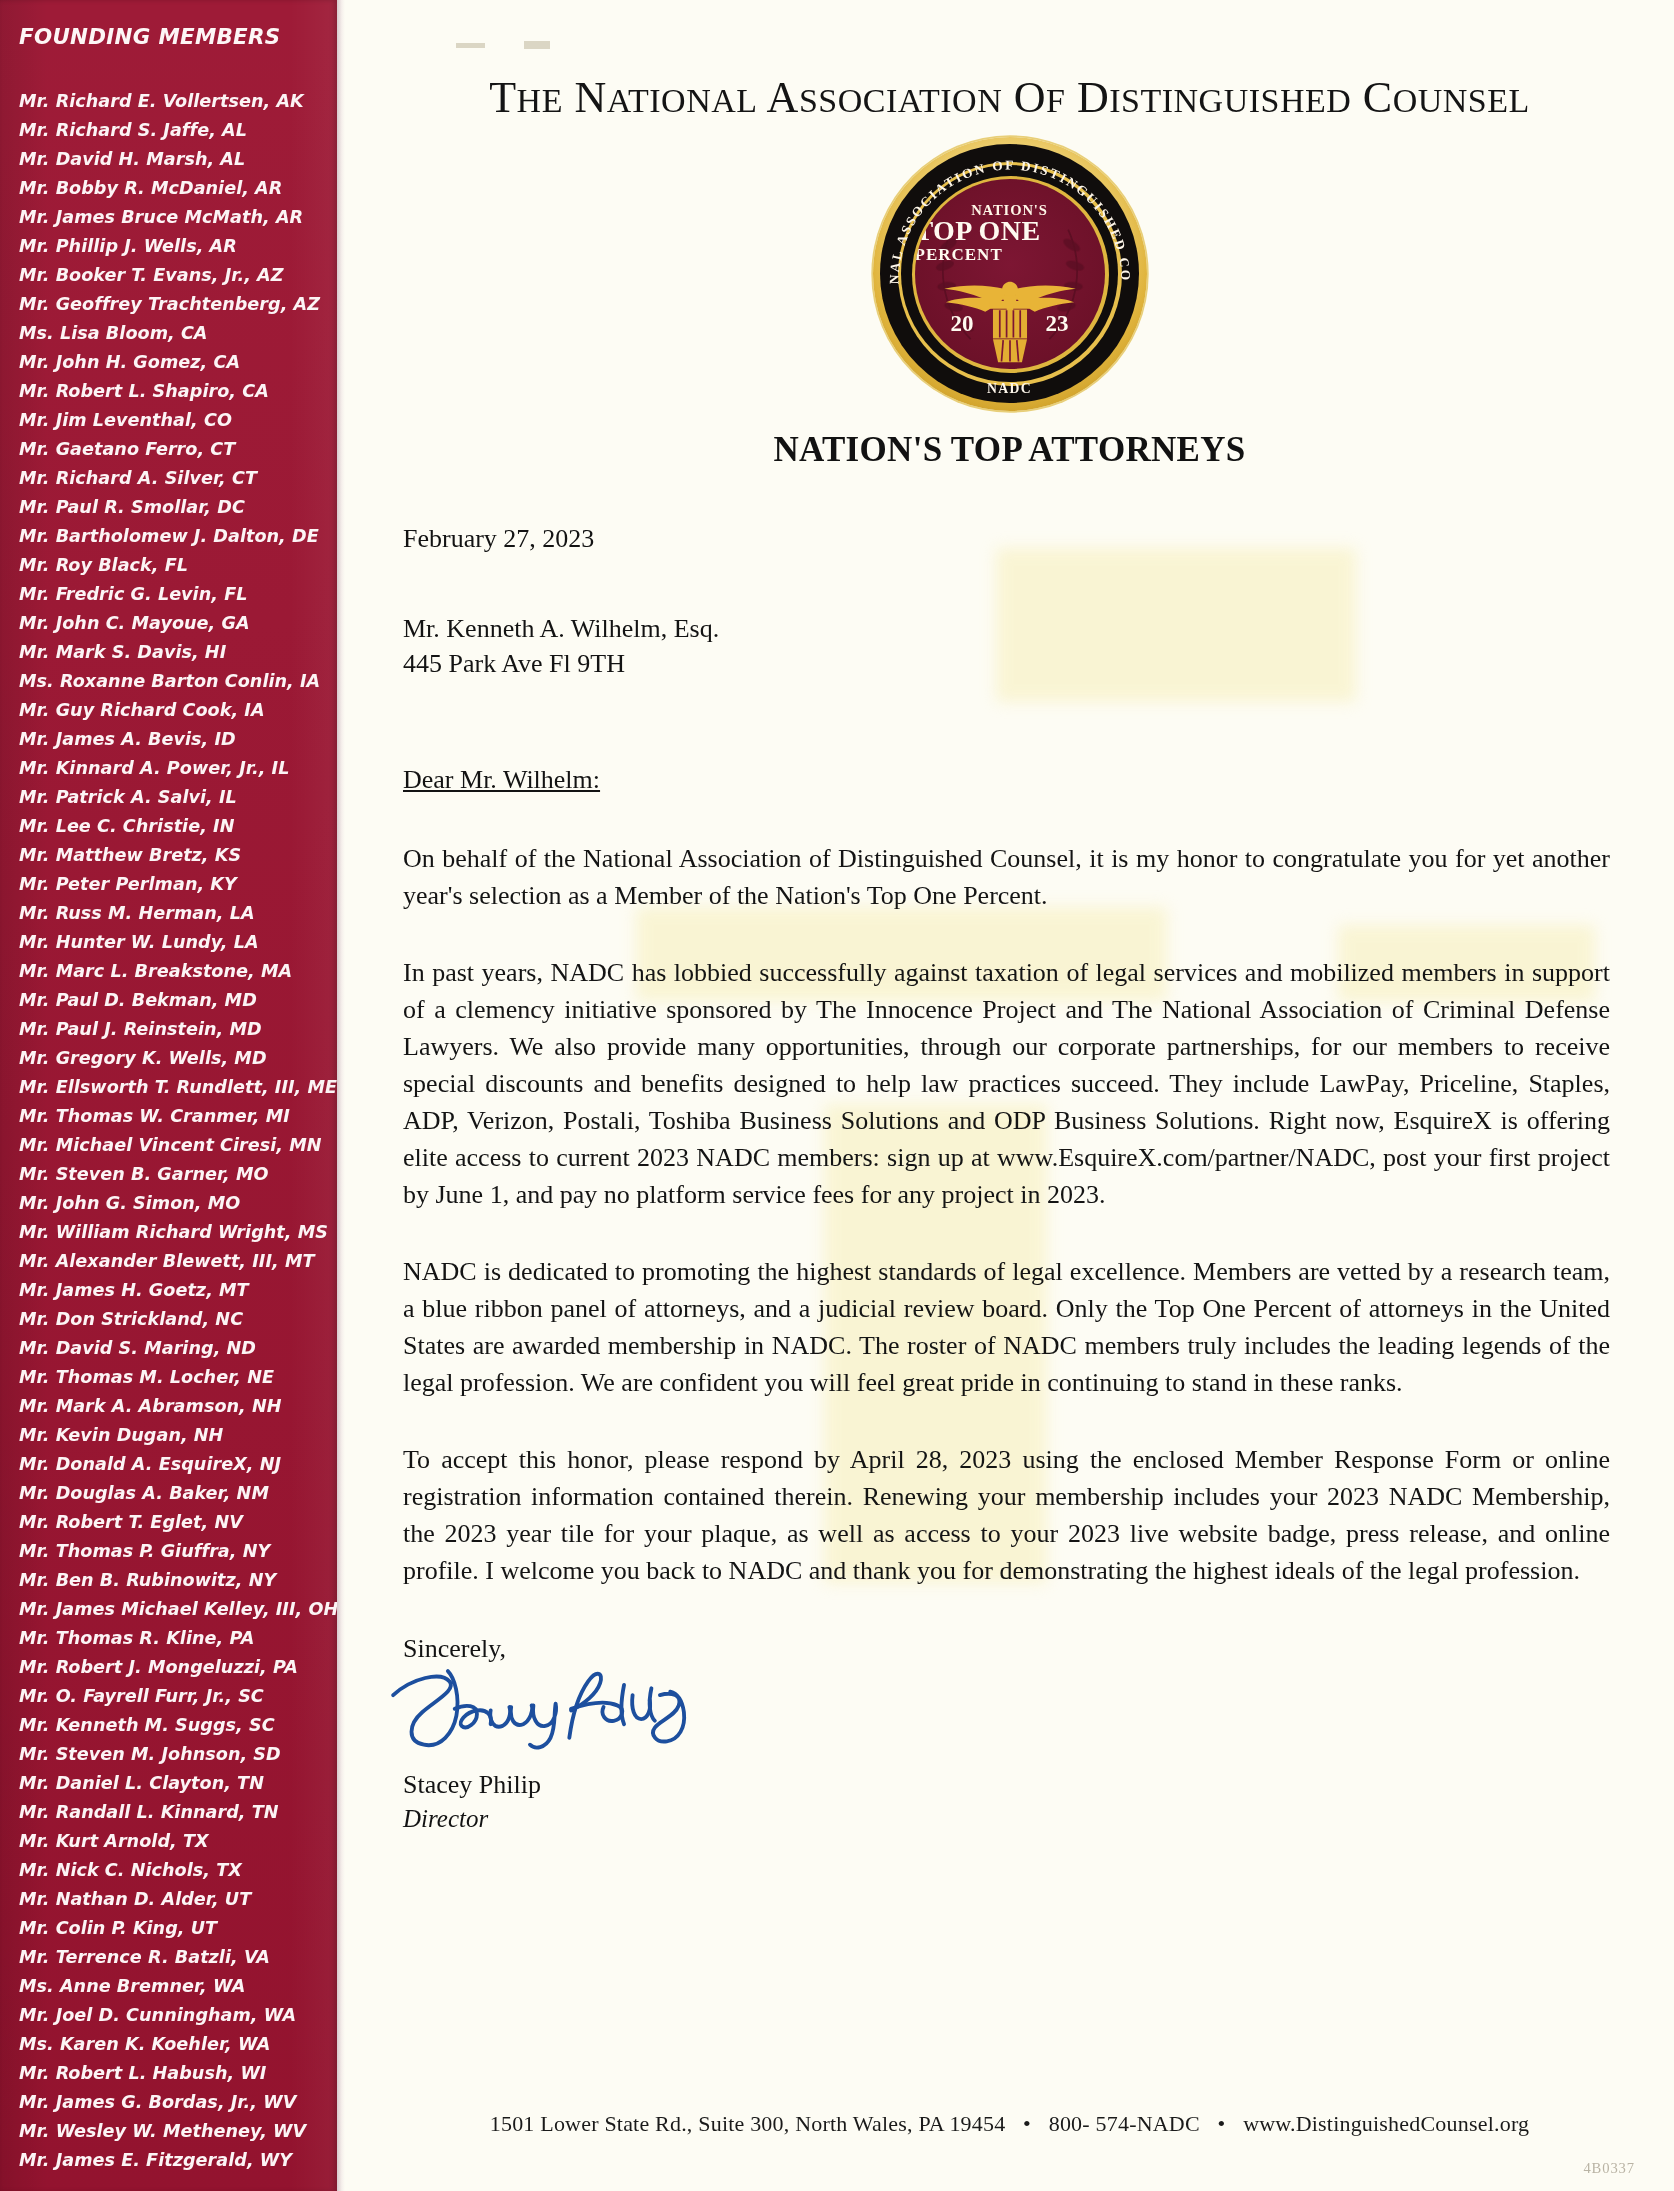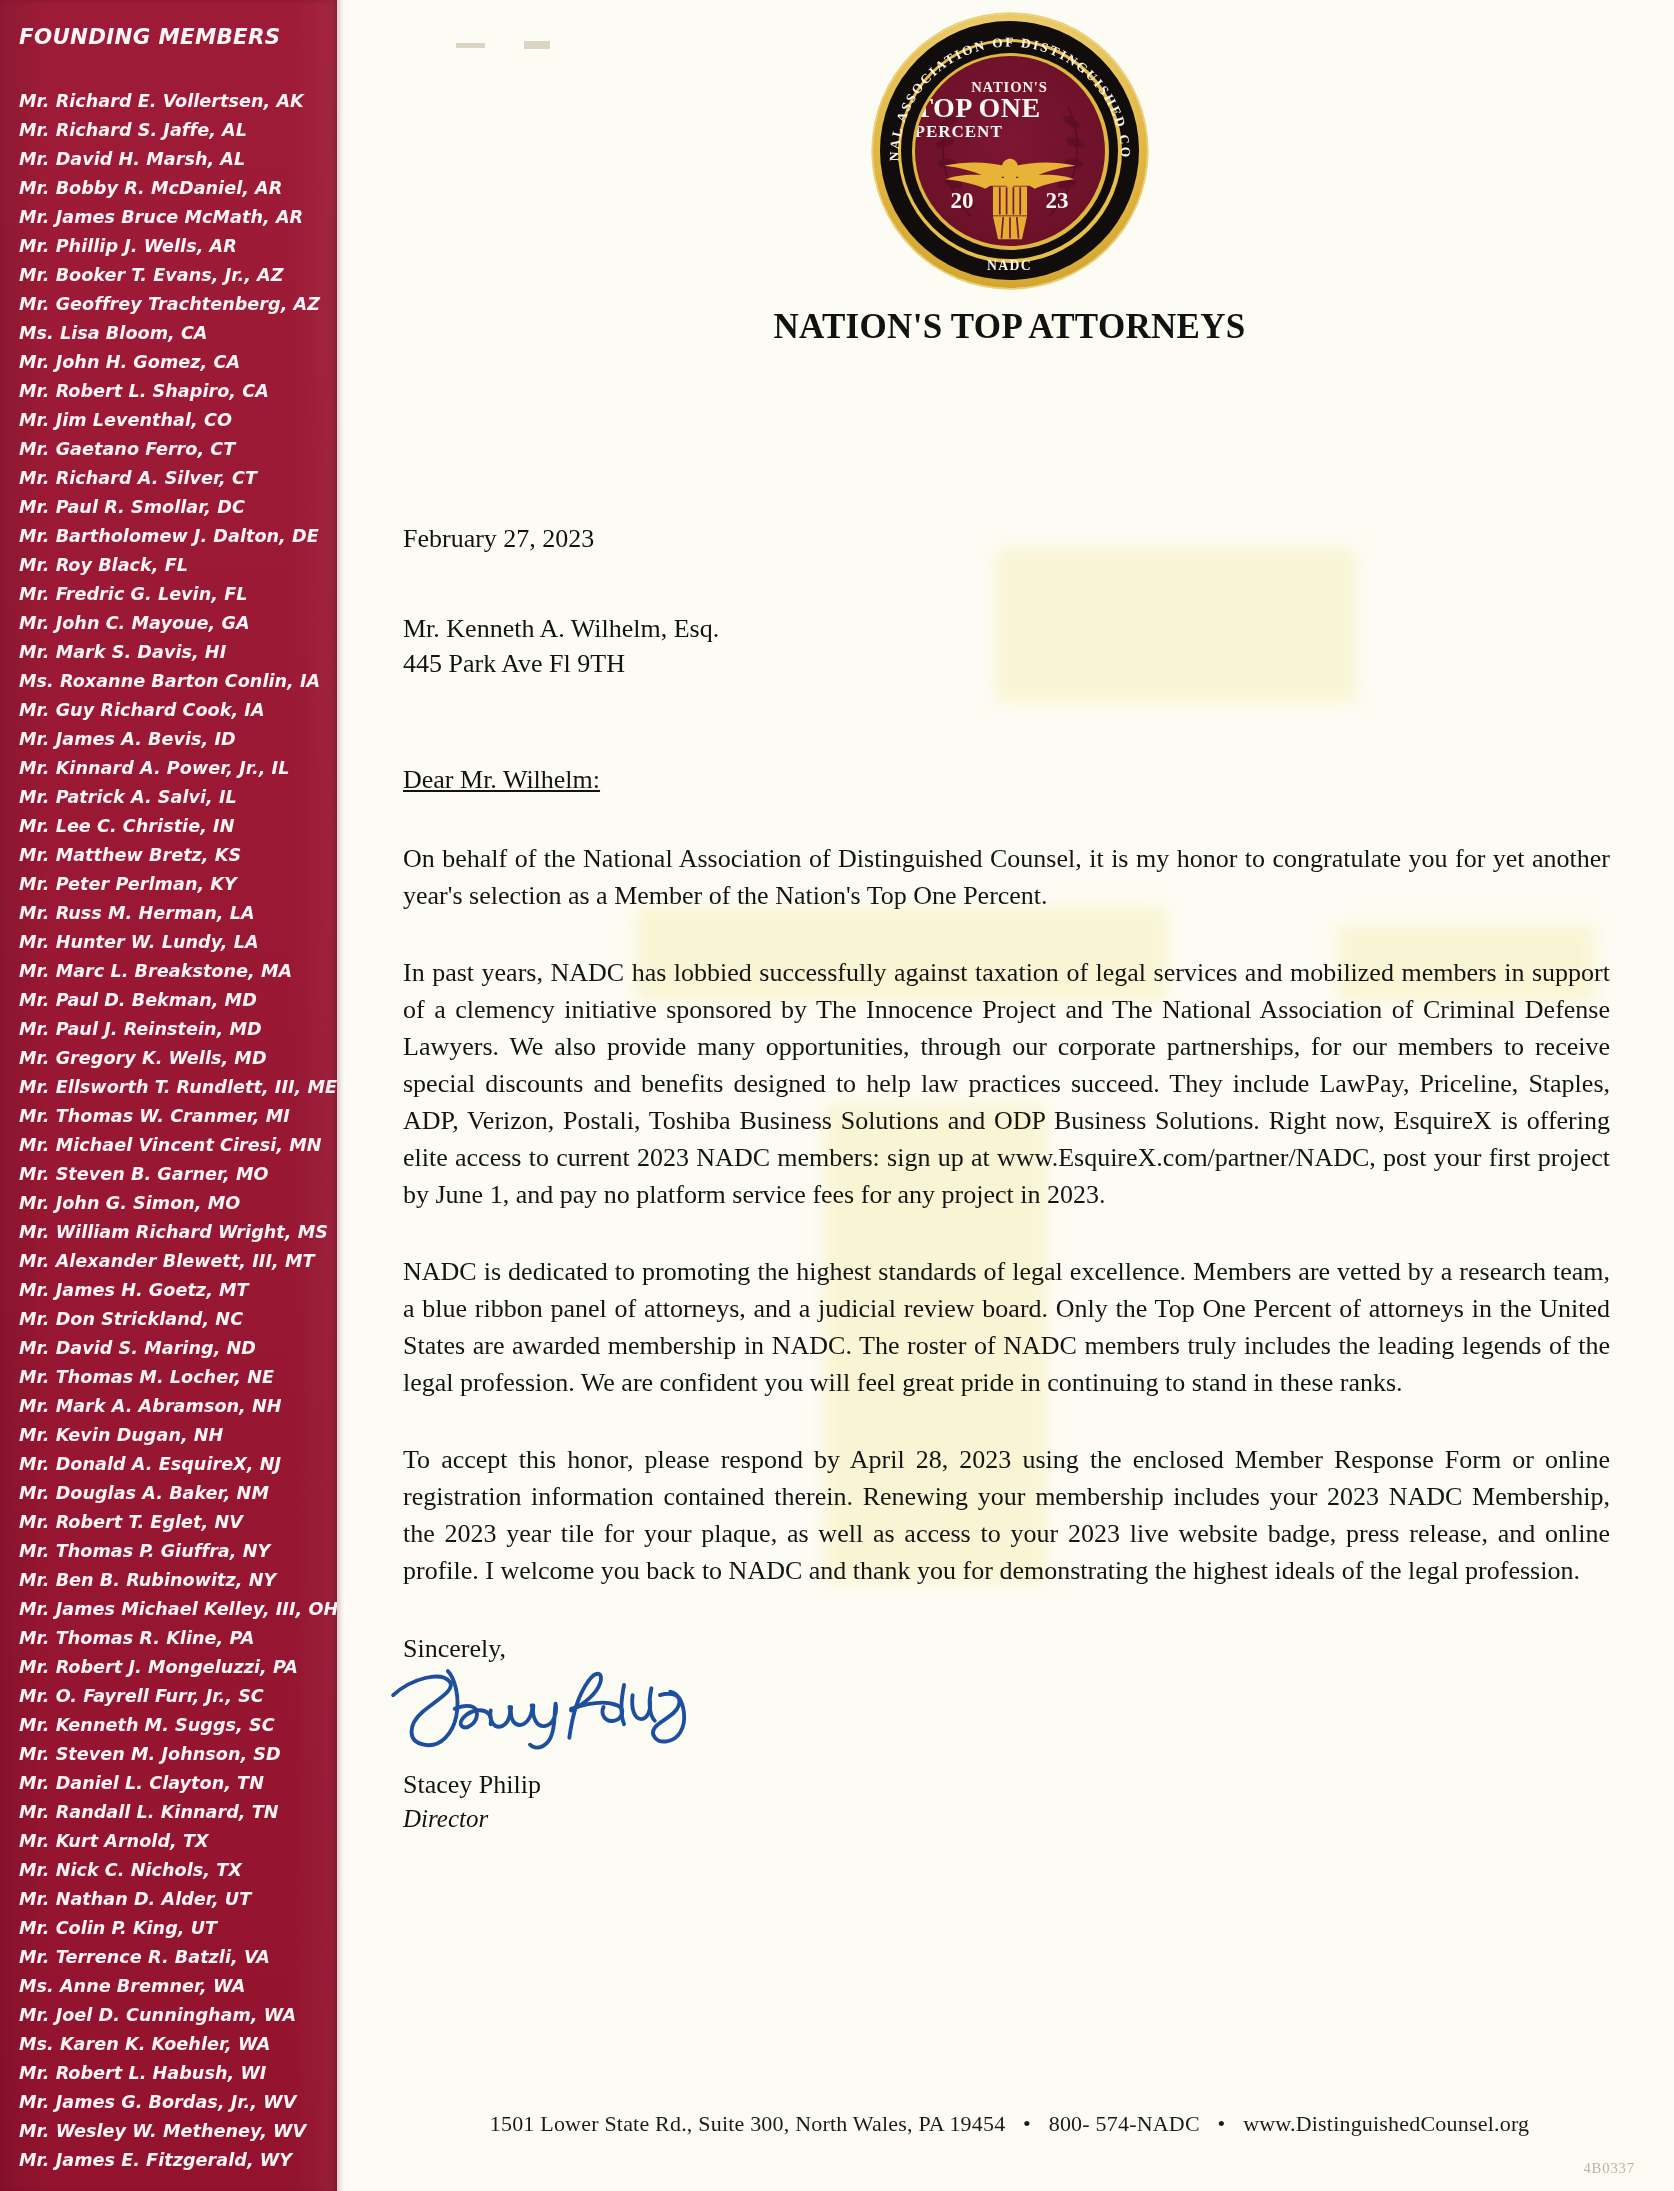--- a/index.html
+++ b/index.html
@@ -448,20 +448,21 @@
     <div class="scan-marks">
       <span class="m1"></span>
         <span class="m2"></span>
     </div>
 
     <div class="smudge" style="left:291px; top:907px; width:531px; height:94px;"></div>
     <div class="smudge" style="left:651px; top:548px; width:360px; height:154px;"></div>
     <div class="smudge" style="left:479px; top:1104px; width:223px; height:479px;"></div>
     <div class="smudge" style="left:993px; top:925px; width:257px; height:77px;"></div>
 
+    <h1 class="org-title"><span>T</span><span class="sc">HE</span> <span>N</span><span class="sc">ATIONAL</span> <span>A</span><span class="sc">SSOCIATION</span> <span>O</span><span class="sc">F</span> <span>D</span><span class="sc">ISTINGUISHED</span> <span>C</span><span class="sc">OUNSEL</span></h1>
 
     <div class="seal-wrap">
       <div class="seal">
         <div class="ring-black"></div>
         <div class="ring-gold"></div>
         <div class="ring-black2"></div>
         <div class="inner-gold"></div>
 
         <svg class="arc-text" viewBox="0 0 320 320">
           <defs>

